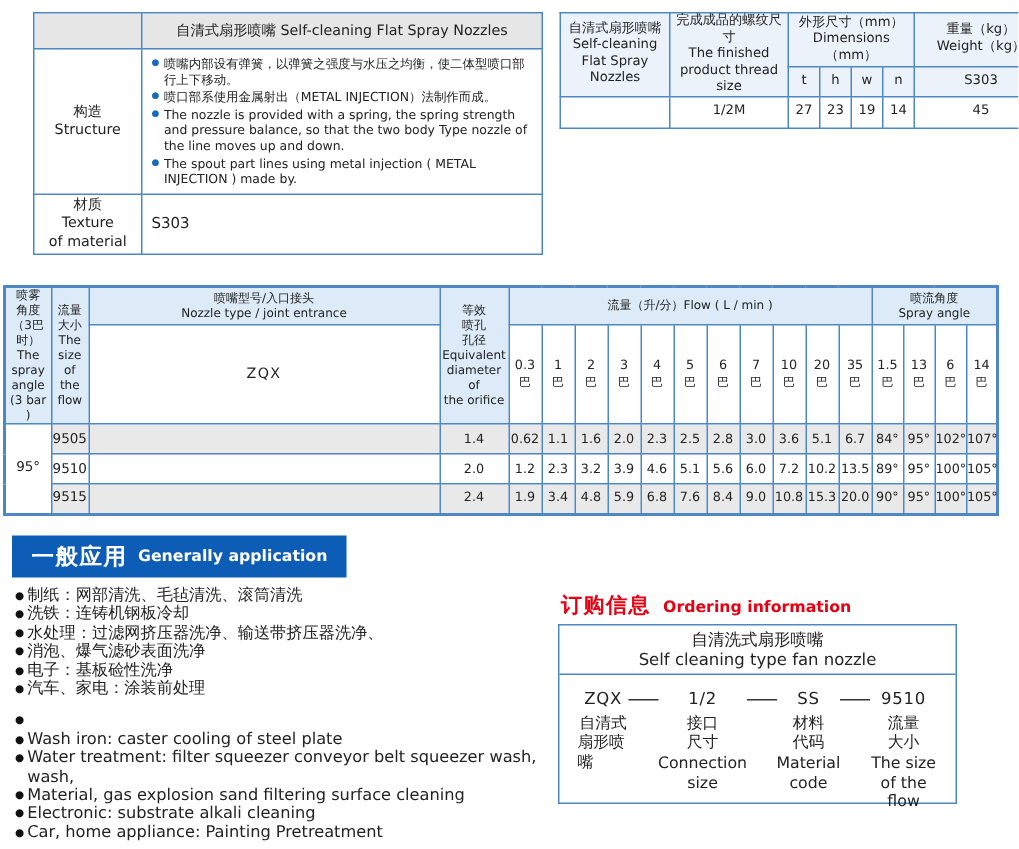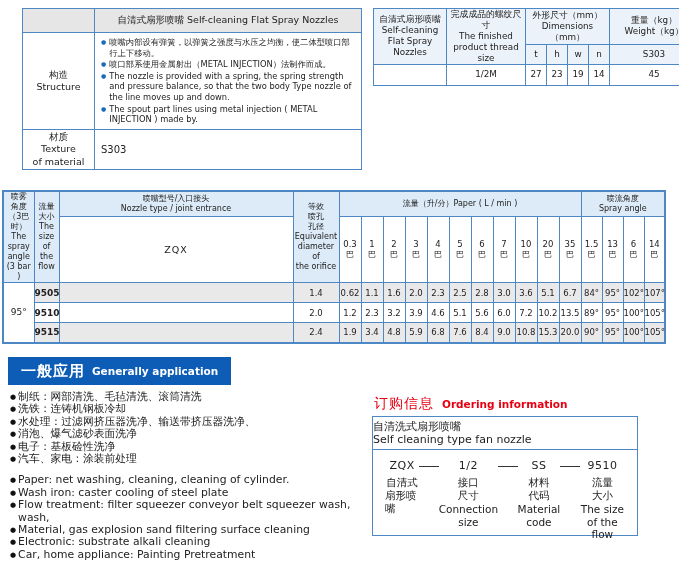--- a/index.html
+++ b/index.html
@@ -37,34 +37,34 @@
   .perf th{background:#dcebf7;font-size:8px;line-height:1.25}
   .perf .band,.perf .vhead{white-space:pre-line}
   .perf td{font-size:8.5px}
   .perf td.zqx{background:#fff;font-size:9.5px;letter-spacing:1px}
   .perf th.pcell{background:#fff}
   .pv{font-size:8.5px;line-height:1.15}
   .pu{font-size:8px;line-height:1.15}
   .perf tbody tr{height:20px}
   .perf tbody tr.gray td{background:#e9e9e9}
   .perf tbody tr td.a95{background:#fff;font-size:9px}
-  .perf td.model{font-weight:bold;font-size:9px}
+  .perf td.model{font-weight:normal;font-size:9px}
 
   
   .aline{display:flex;align-items:flex-start}
   .apps .dot{line-height:12.4px;font-size:7px;margin-right:2px}
   .atxt{font-size:10.8px;line-height:12.4px}
   #apps-en{margin-top:9px}
 
   
   .order-title{color:#e60012;display:flex;gap:8px;align-items:baseline;white-space:nowrap}
-  .ot-cn{font-size:14px;font-weight:normal;letter-spacing:1px}
+  .ot-cn{font-size:14px;font-weight:bold;letter-spacing:1px}
   .ot-en{font-size:10.5px;font-weight:bold}
   .order-box{border:1px solid #4d88c5;background:#fff}
-  .order-head{border-bottom:1px solid #4d88c5;padding:3px 0}
+  .order-head{border-bottom:1px solid #4d88c5;text-align:center;padding:3px 0}
   .oh-cn{font-size:11px;line-height:13px}
   .oh-en{font-size:11px;line-height:13px}
   .order-body{display:flex;justify-content:space-between;align-items:flex-start;padding:9px 12px 6px}
   .ocol{display:flex;flex-direction:column;align-items:center}
   .ocode{font-size:11px;margin-bottom:4px;letter-spacing:0.5px}
   .ocn{font-size:10.5px;line-height:13px}
   .oen{font-size:10.5px;line-height:12.5px;white-space:pre-line;text-align:center;margin-top:1px}
   .odash{width:24px;border-top:1px solid #333;margin-top:7px}
 </style>
 </head>
@@ -198,21 +198,21 @@
 flow</th>
         <th class="band">喷嘴型号/入口接头
 Nozzle type / joint entrance</th>
         <th rowspan="2" class="vhead">等效
 喷孔
 孔径
 Equivalent
 diameter
 of
 the orifice</th>
-        <th colspan="11" class="band">流量（升/分）Paper ( L / min )</th>
+        <th colspan="11" class="band">流量（升/分）Flow ( L / min )</th>
         <th colspan="4" class="band">喷流角度
 Spray angle</th>
       </tr>
       <tr id="pressure-row" style="height:66px">
         <td class="zqx">ZQX</td>
       <th class="pcell">
             <div class="pv">0.3</div>
             <div class="pu">巴</div>
           </th>
           <th class="pcell">
@@ -366,29 +366,28 @@
           <span class="atxt">电子：基板硷性洗净</span>
         </div>
         <div class="aline">
           <span class="dot blackdot">●</span>
           <span class="atxt">汽车、家电：涂装前处理</span>
         </div>
       </div>
     <div id="apps-en">
         <div class="aline">
           <span class="dot blackdot">●</span>
-          <span class="atxt">Paper: net washing, cleaning, cleaning of cylinder.</span>
         </div>
         <div class="aline">
           <span class="dot blackdot">●</span>
           <span class="atxt">Wash iron: caster cooling of steel plate</span>
         </div>
         <div class="aline">
           <span class="dot blackdot">●</span>
-          <span class="atxt">Flow treatment: filter squeezer conveyor belt squeezer wash, wash,</span>
+          <span class="atxt">Water treatment: filter squeezer conveyor belt squeezer wash, wash,</span>
         </div>
         <div class="aline">
           <span class="dot blackdot">●</span>
           <span class="atxt">Material, gas explosion sand filtering surface cleaning</span>
         </div>
         <div class="aline">
           <span class="dot blackdot">●</span>
           <span class="atxt">Electronic: substrate alkali cleaning</span>
         </div>
         <div class="aline">

